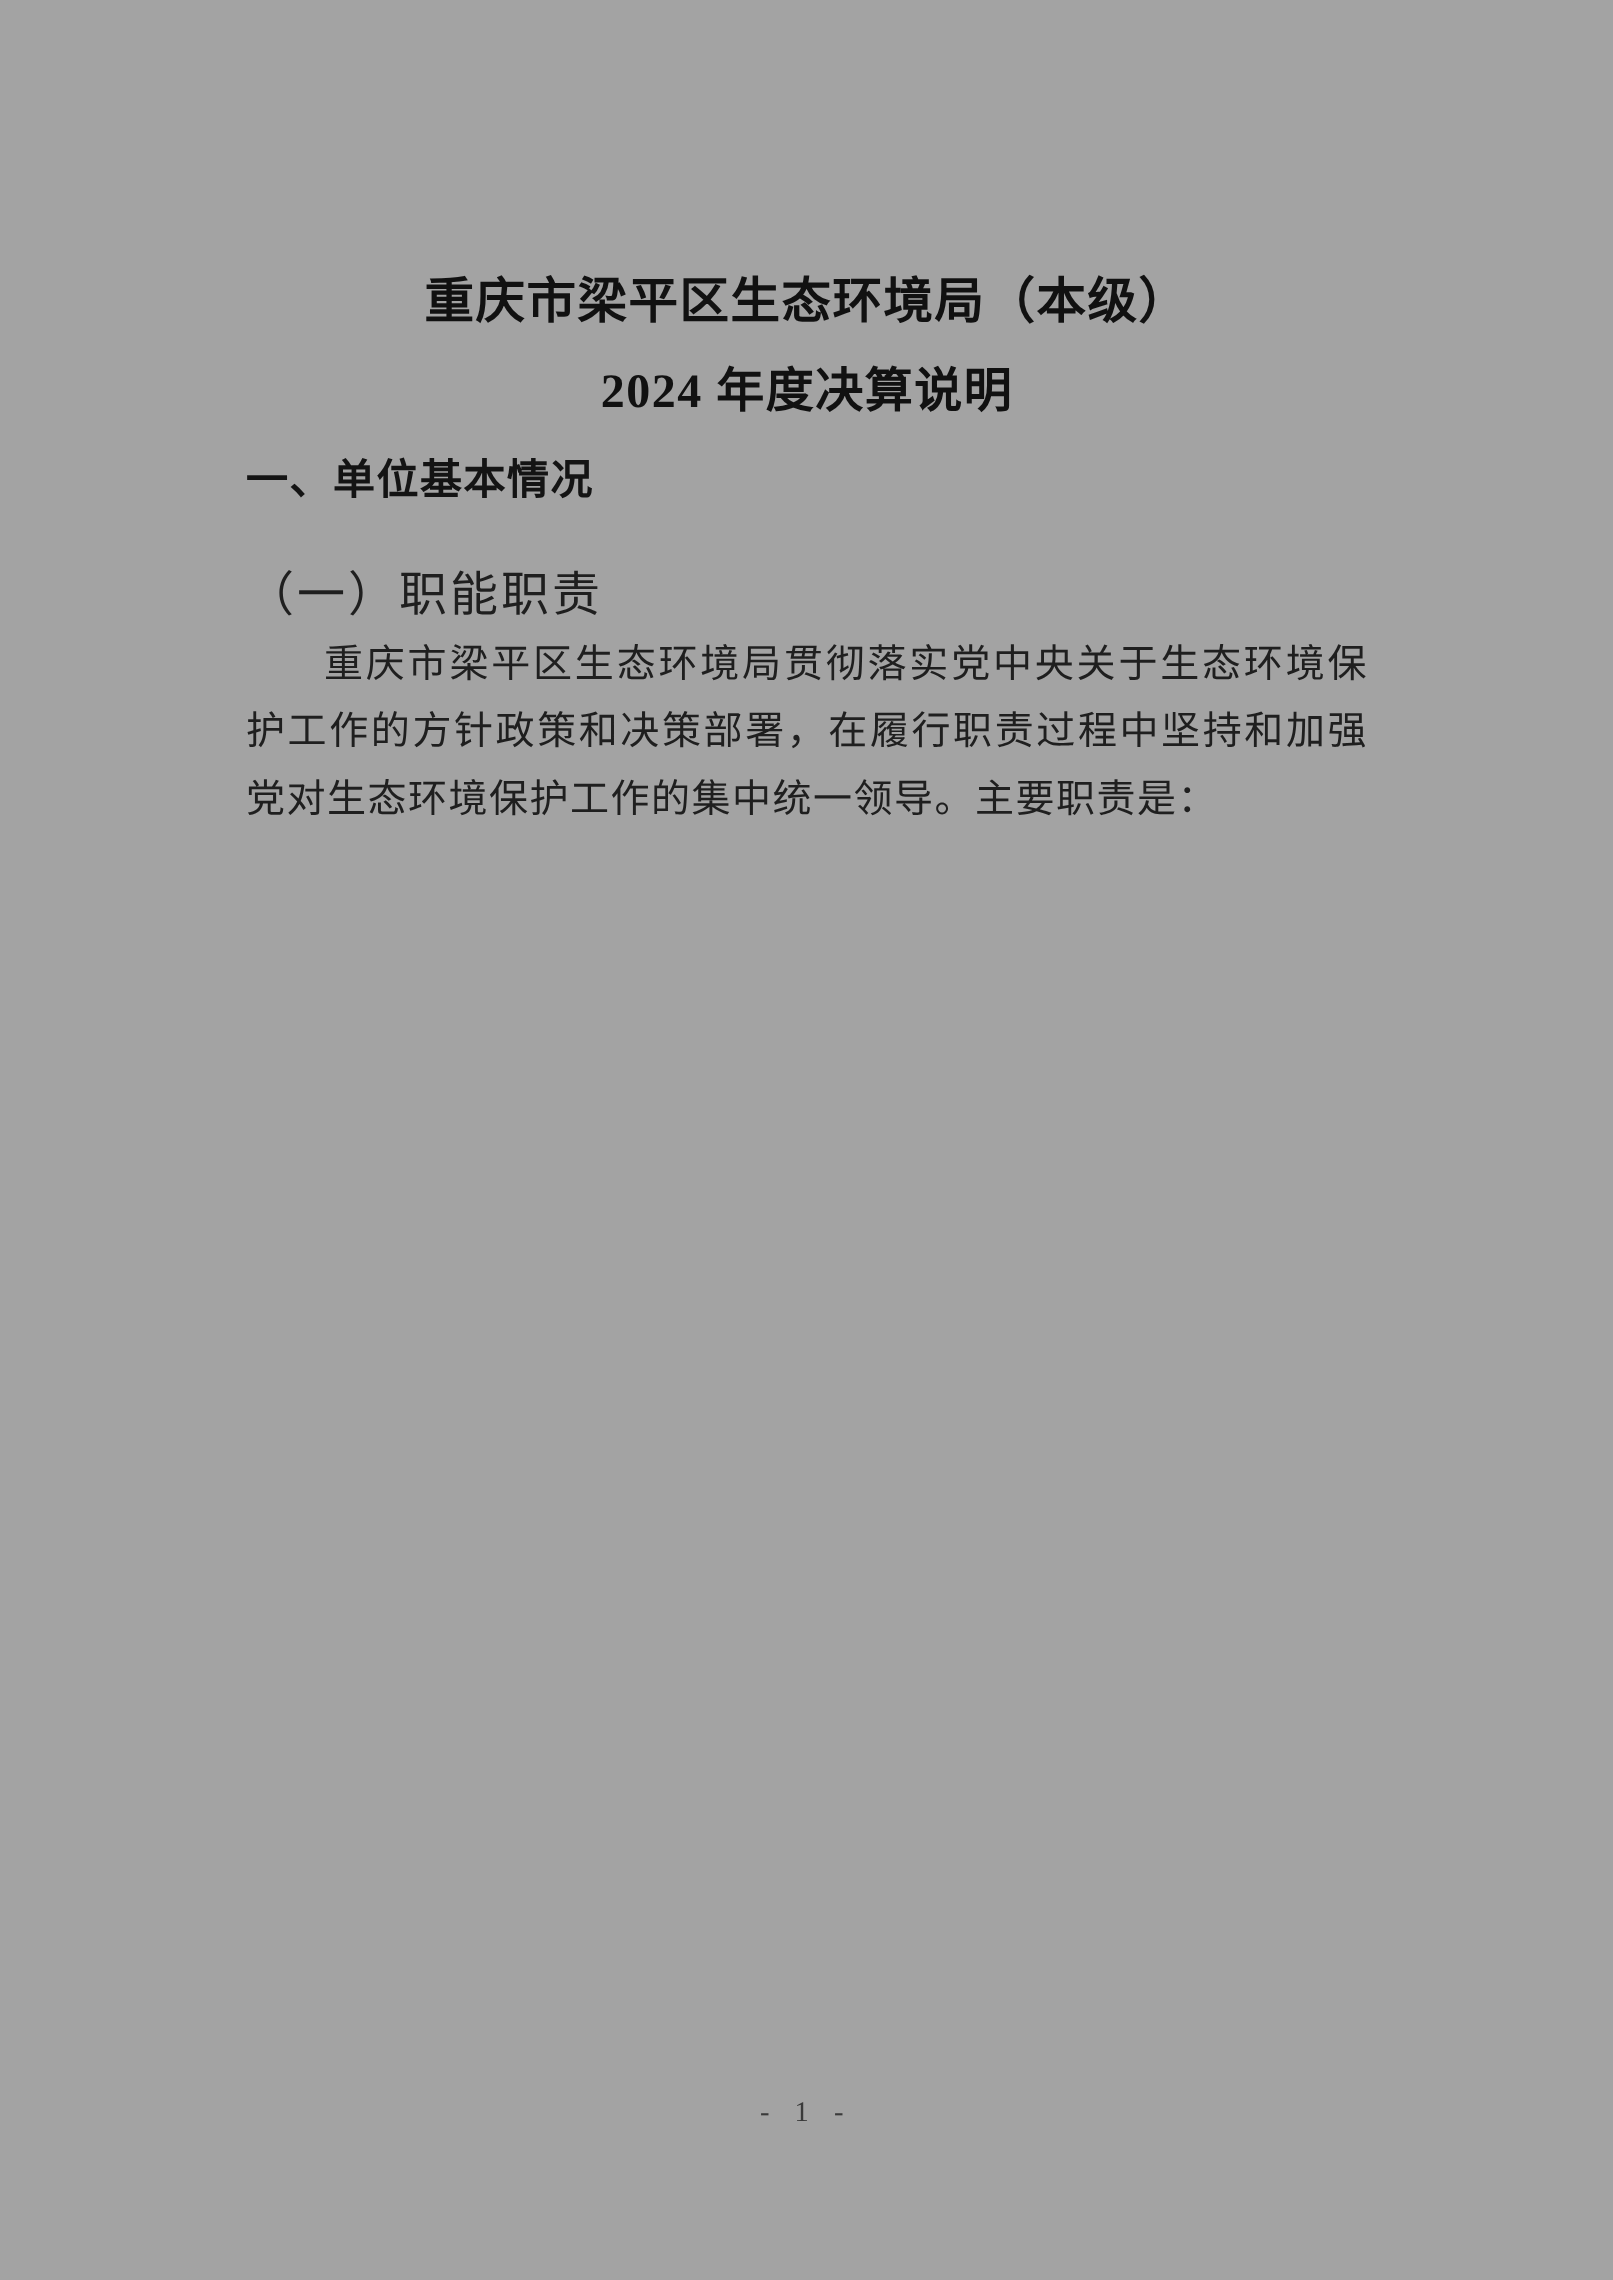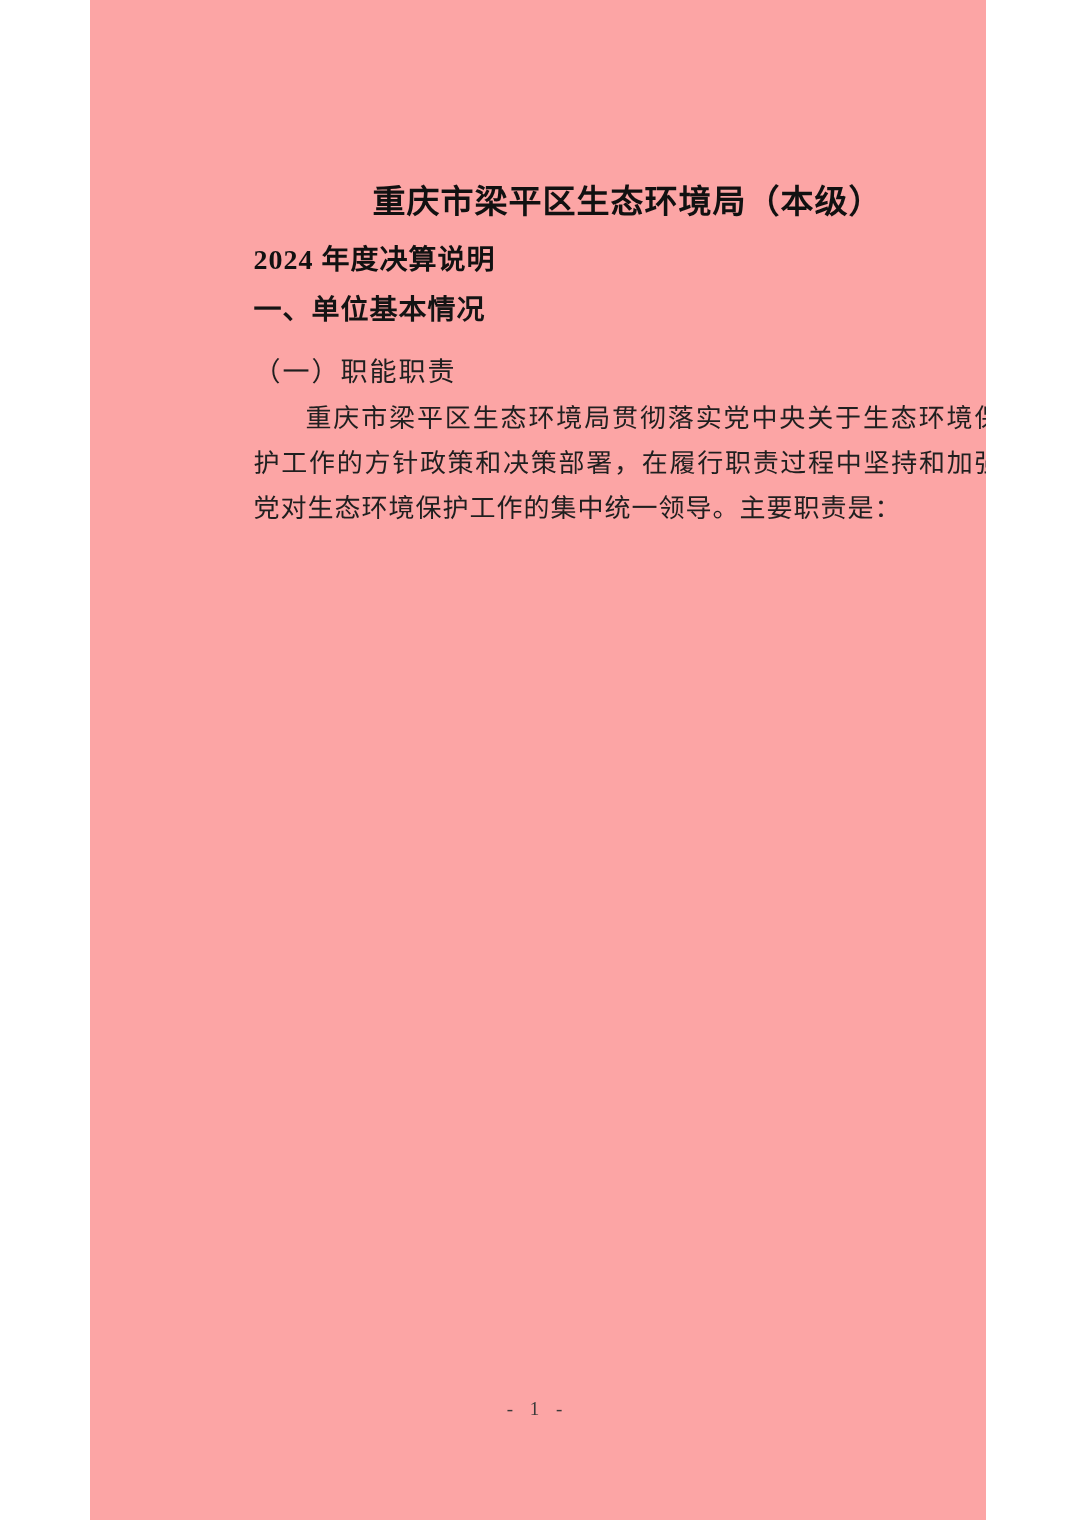--- a/index.html
+++ b/index.html
@@ -3,24 +3,24 @@
 <meta charset="utf-8">
 <style>
   * { margin: 0; padding: 0; box-sizing: border-box; }
 
   html, body {
     background: #ffffff;
   }
 
   .page {
     position: relative;
-    width: 896px;
+    width: 1075px;
     height: 1520px;
     margin: 0 auto;
-    background: #fca5a5;
+    background: #a3a3a3;
     overflow: hidden;
     font-family: "Liberation Serif", serif;
     color: #1f1f1f;
     text-decoration: underline;
   }
 
   .content {
     position: absolute;
     left: 164px;
     top: 180px;
@@ -31,45 +31,46 @@
     text-align: center;
     font-family: "Liberation Serif", serif;
     font-weight: bold;
     font-size: 33px;
     line-height: 44px;
     color: #111111;
     letter-spacing: 1px;
   }
 
   .doc-title-2 {
+    text-align: center;
     font-family: "Liberation Serif", serif;
     font-weight: bold;
-    font-size: 28px;
+    font-size: 32px;
     line-height: 44px;
     margin-top: 14px;
     color: #111111;
     letter-spacing: 1px;
   }
 
   .section-heading {
     font-family: "DejaVu Sans", "Liberation Sans", sans-serif;
     font-weight: bold;
     font-size: 28px;
     line-height: 40px;
-    margin-top: 8px;
+    margin-top: 18px;
     color: #141414;
     letter-spacing: 1px;
   }
 
   .subsection-heading {
     font-family: "Liberation Serif", serif;
     font-weight: normal;
-    font-size: 27px;
+    font-size: 32px;
     line-height: 40px;
-    margin-top: 22px;
+    margin-top: 36px;
     color: #1f1f1f;
     letter-spacing: 2px;
   }
 
   .body-text {
     margin-top: 4px;
   }
 
   .body-text p {
     font-family: "Liberation Serif", serif;

